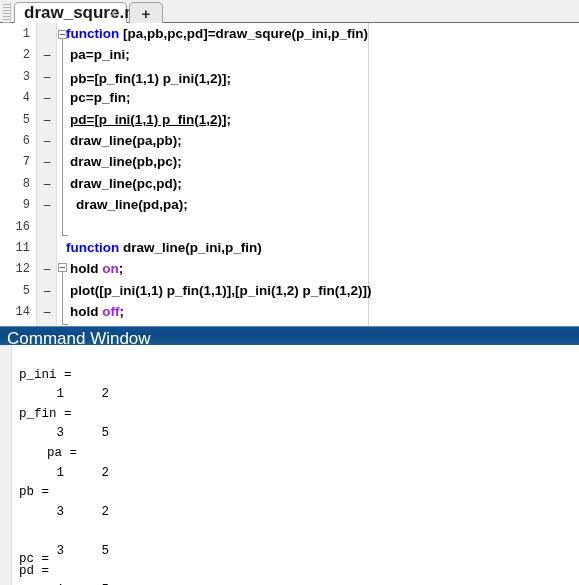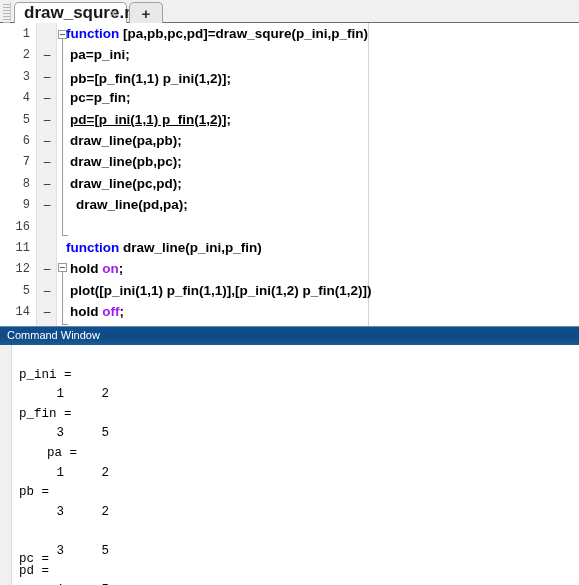--- a/index.html
+++ b/index.html
@@ -192,21 +192,21 @@
   #cw-titlebar {
     position: absolute;
     left: 0; top: 0;
     width: 579px; height: 19px;
     background: linear-gradient(to bottom, #11508f 0%, #0d4a86 45%, #104a82 55%, #1a5a96 100%);
     border-top: 1px solid #5f89b5;
   }
   #cw-title {
     position: absolute;
     left: 7px; top: 2px;
-    font-size: 11px;
+    font-size: 17px;
     color: #ffffff;
   }
   #cw-gutter {
     position: absolute;
     left: 0; top: 19px;
     width: 12px; height: 240px;
     background: #f0f0f0;
     border-right: 1px solid #dcdcdc;
   }
   #cw-body {

